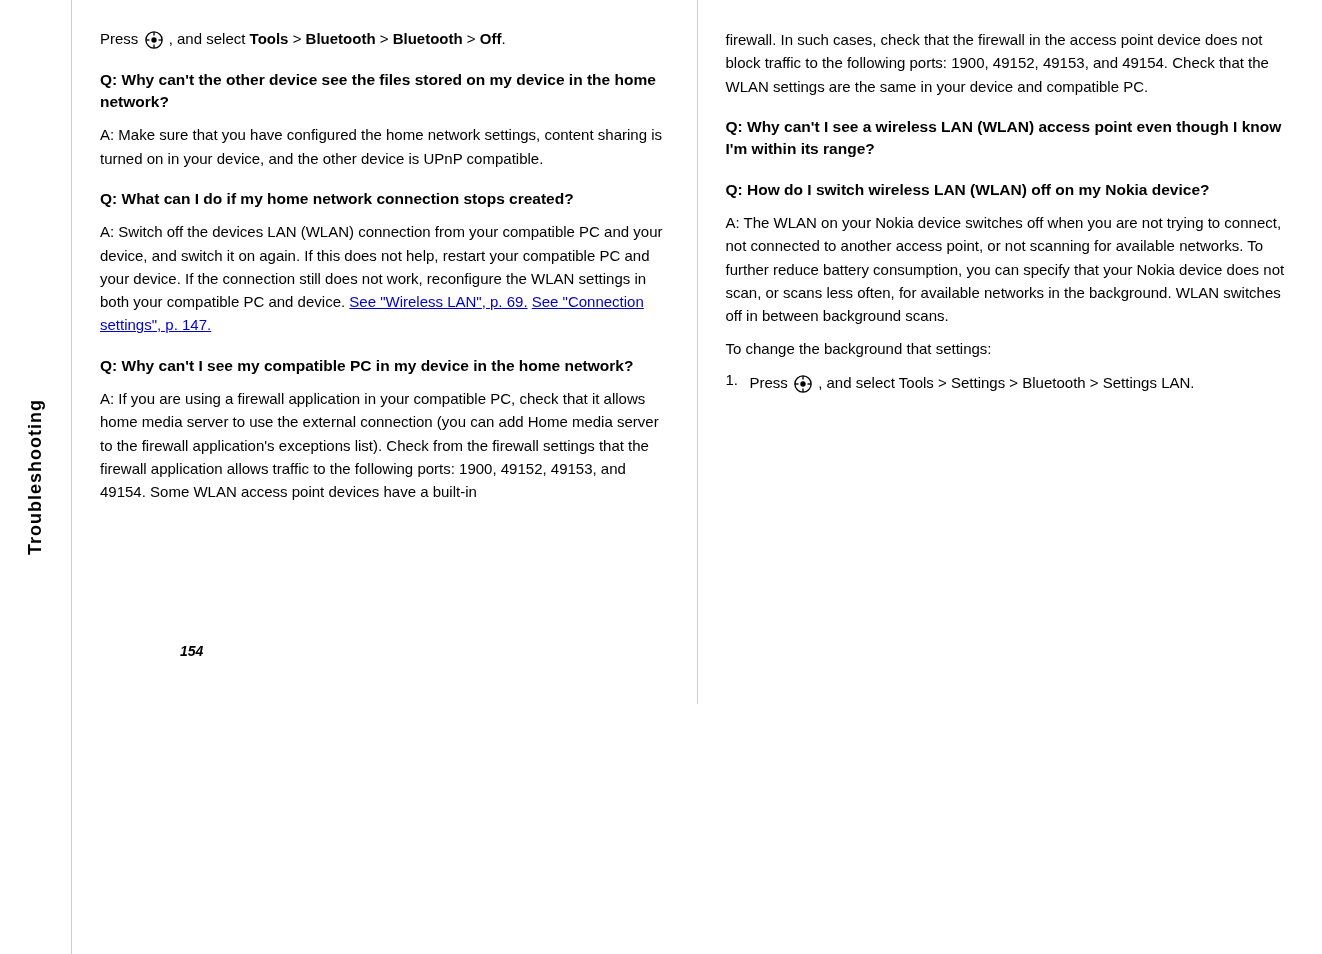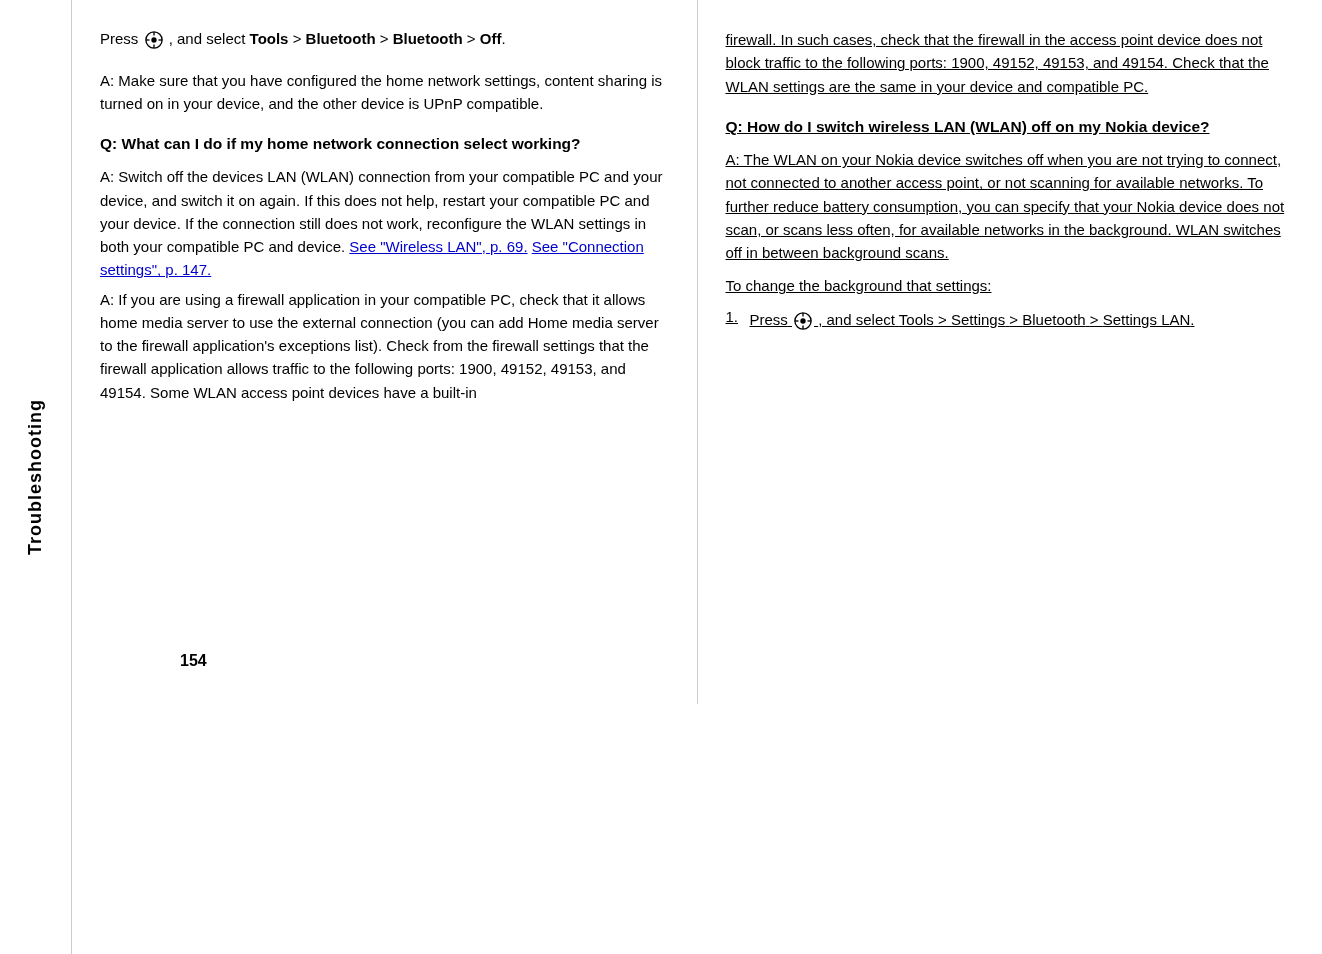--- a/index.html
+++ b/index.html
@@ -50,21 +50,20 @@
       padding: 28px 30px 28px 28px;
       border-right: 1px solid #ccc;
       overflow: hidden;
     }
 
     
     .col-right {
       flex: 1;
       padding: 28px 30px 28px 28px;
       overflow: hidden;
-      text-decoration: underline;
     }
 
     .intro-para {
       font-size: 15px;
       line-height: 1.5;
       margin-bottom: 18px;
     }
 
     .intro-para .bold {
       font-weight: bold;
@@ -92,25 +91,26 @@
       margin-bottom: 6px;
     }
 
     .link {
       color: #0000cc;
       text-decoration: underline;
       cursor: pointer;
     }
 
     .page-num {
-      font-size: 16px;
+      font-size: 14px;
       font-weight: bold;
       position: absolute;
-      bottom: 6px;
+      bottom: 17px;
       left: 80px;
+      font-style: italic;
     }
 
     .numbered-item {
       display: flex;
       gap: 6px;
       margin-top: 10px;
     }
 
     .numbered-item .num {
       font-size: 15px;
@@ -151,40 +151,43 @@
         <span>, and select</span>
         <span class="bold">Tools</span>
         <span> &gt; </span>
         <span class="bold">Bluetooth</span>
         <span> &gt; </span>
         <span class="bold">Bluetooth</span>
         <span> &gt; </span>
         <span class="bold">Off</span><span>.</span>
       </p>
 
+      <p class="question">Q: Why can't the other device see the files stored on my device in the home network?</p>
       <p class="answer">A: Make sure that you have configured the home network settings, content sharing is turned on in your device, and the other device is UPnP compatible.</p>
 
-      <p class="question">Q: What can I do if my home network connection select working?</p>
+      <p class="question">Q: What can I do if my home network connection stops created?</p>
       <p class="answer">
         <span>A: Switch off the devices LAN (WLAN) connection from your compatible PC and your device, and switch it on again. If this does not help, restart your compatible PC and your device. If the connection still does not work, reconfigure the WLAN settings in both your compatible PC and device.</span>
         <span class="link">See "Wireless LAN", p. 69.</span>
         <span> </span>
         <span class="link">See "Connection settings", p. 147.</span>
       </p>
 
+      <p class="question">Q: Why can't I see my compatible PC in my device in the home network?</p>
       <p class="answer">A: If you are using a firewall application in your compatible PC, check that it allows home media server to use the external connection (you can add Home media server to the firewall application's exceptions list). Check from the firewall settings that the firewall application allows traffic to the following ports: 1900, 49152, 49153, and 49154. Some WLAN access point devices have a built-in</p>
 
       <div class="page-num">154</div>
     </div>
   </div>
 
   <div class="col-right">
 
     <p class="answer">firewall. In such cases, check that the firewall in the access point device does not block traffic to the following ports: 1900, 49152, 49153, and 49154. Check that the WLAN settings are the same in your device and compatible PC.</p>
 
+    <p class="question">Q: Why can't I see a wireless LAN (WLAN) access point even though I know I'm within its range?</p>
 
     <p class="question">Q: How do I switch wireless LAN (WLAN) off on my Nokia device?</p>
     <p class="answer">A: The WLAN on your Nokia device switches off when you are not trying to connect, not connected to another access point, or not scanning for available networks. To further reduce battery consumption, you can specify that your Nokia device does not scan, or scans less often, for available networks in the background. WLAN switches off in between background scans.</p>
 
     <p class="answer" style="margin-top: 10px;">To change the background that settings:</p>
 
     <div class="numbered-item">
       <span class="num">1.</span>
       <p class="answer">
         <span>Press</span>

